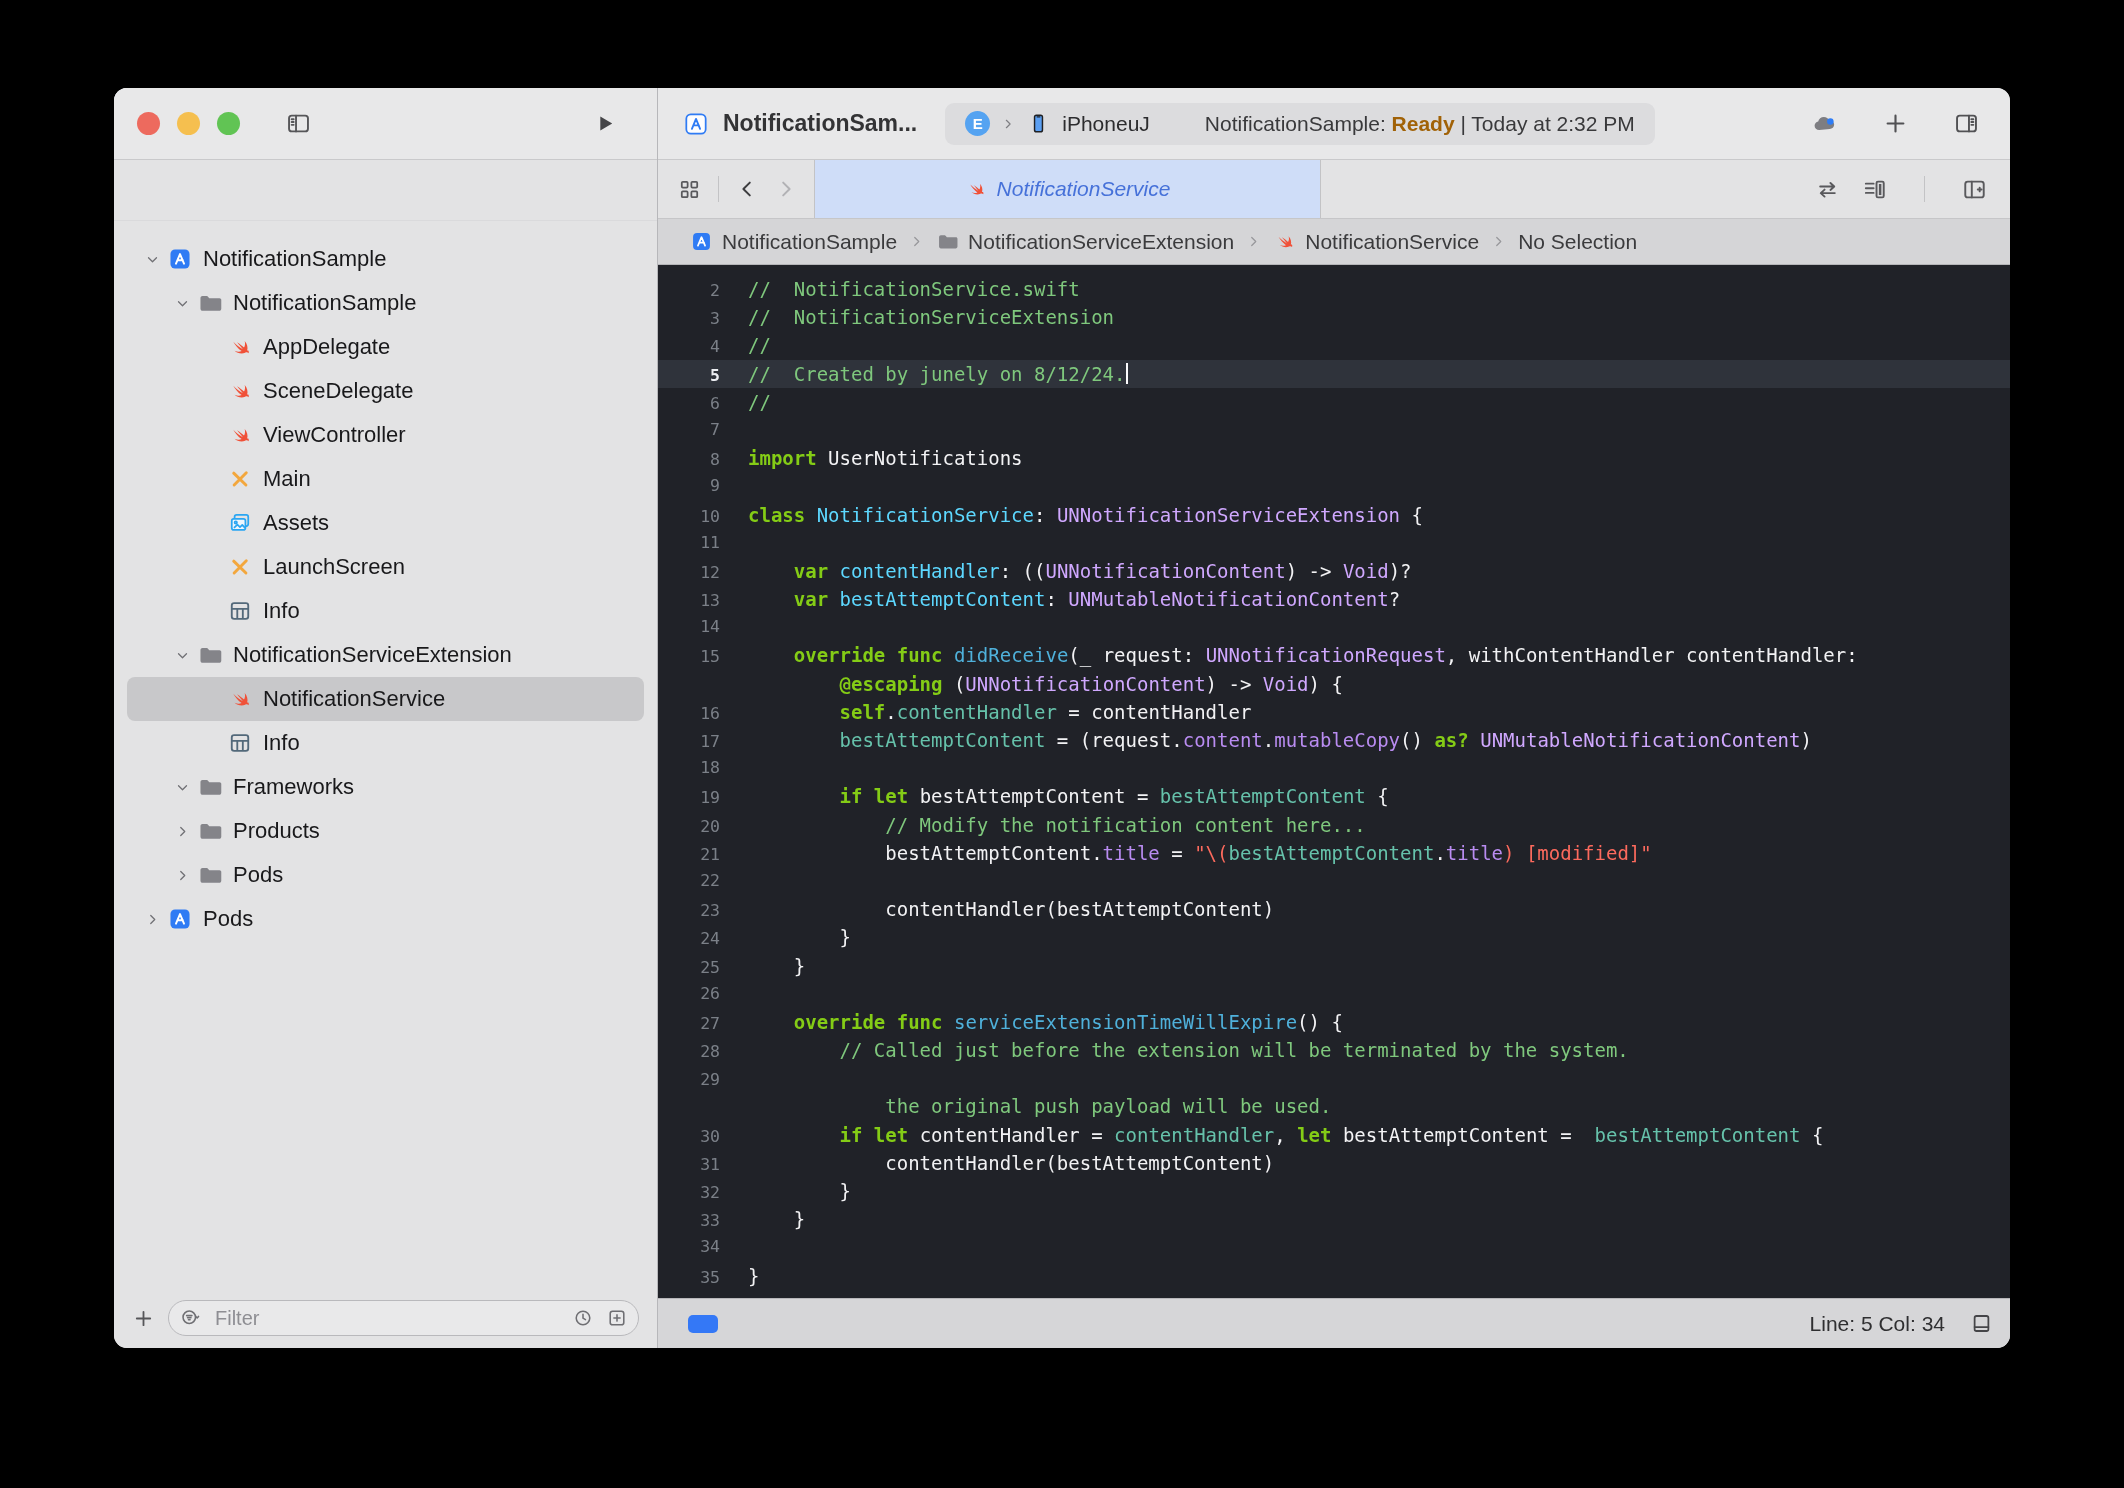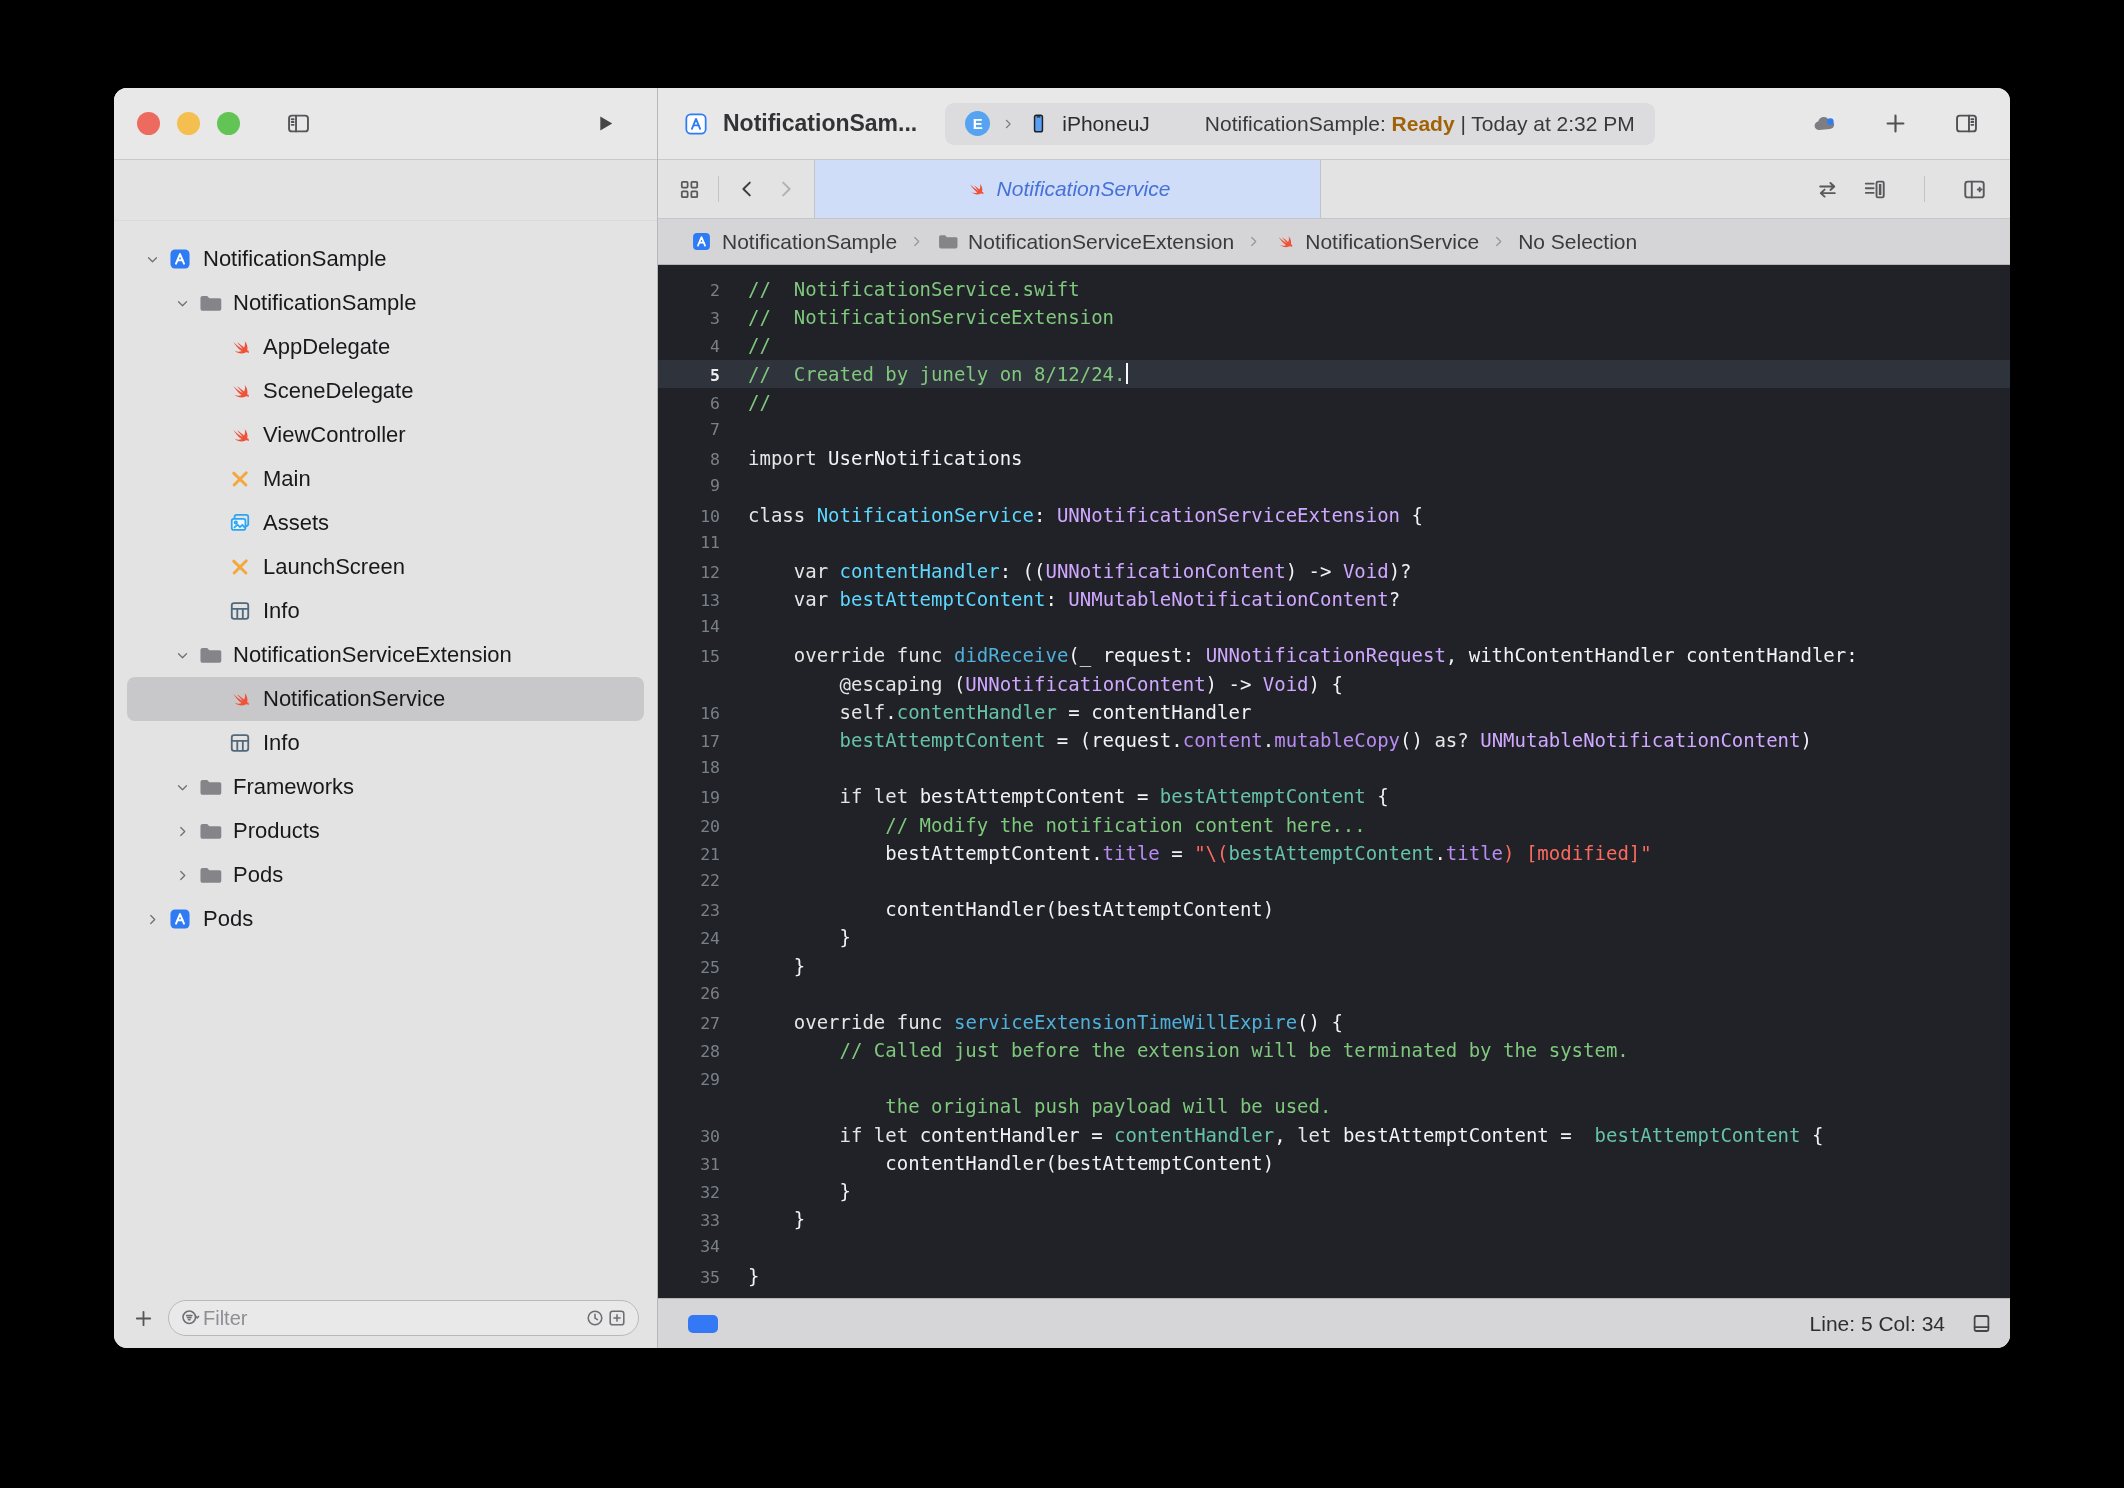--- a/index.html
+++ b/index.html
@@ -26,21 +26,21 @@
   .tree-row{height:44px;display:flex;align-items:center;margin:0 13px;border-radius:8px;
             font-size:22px;color:#19191b;box-sizing:border-box;}
   .tree-row.selected{background:#c8c8ca;}
   .disc{width:30px;display:flex;justify-content:center;align-items:center;color:#707074;font-size:15px;}
   .disc.open svg{transform:rotate(90deg);}
   .tree-icon{font-size:26px;margin-right:10px;}
   .tree-label{white-space:nowrap;overflow:hidden;text-overflow:ellipsis;}
   .filter-bar{height:60px;display:flex;align-items:center;padding:0 18px;gap:13px;}
   .add-btn{font-size:23px;color:#565659;}
   .filter-field{flex:1;height:36px;border:1.5px solid #b9b9bc;border-radius:18px;background:#e9e9ea;
-                display:flex;align-items:center;padding:0 10px;gap:0;box-sizing:border-box;}
+                display:flex;align-items:center;padding:0 10px;gap:12px;box-sizing:border-box;}
   .filter-icon{font-size:22px;color:#6f6f73;}
   .filter-input{flex:1;min-width:0;border:none;background:transparent;font-size:20px;color:#333;outline:none;
                 font-family:"Liberation Sans",sans-serif;}
   .filter-input::placeholder{color:#8e8e93;}
   
   .main{flex:1;display:flex;flex-direction:column;min-width:0;}
   .e-toolbar{height:72px;display:flex;align-items:center;background:#e8e8e9;
              border-bottom:1px solid #c9c9cb;box-sizing:border-box;padding:0 30px 0 24px;}
   .app-badge{font-size:28px;}
   .win-title{font-size:23px;font-weight:700;color:#333335;margin-left:13px;white-space:nowrap;}
@@ -73,21 +73,21 @@
   .crumb .icon{font-size:23px;}
   .crumb-sep{color:#97979b;font-size:15px;margin:0 12px;display:inline-flex;}
   
   .code{flex:1;background:#202228;overflow:hidden;padding-top:10px;
         font-family:"DejaVu Sans Mono",monospace;}
   .code-row{display:flex;align-items:baseline;height:28.2px;line-height:28.2px;white-space:pre;}
   .code-row.hl{background:#2f333b;}
   .ln{width:62px;text-align:right;font-size:16.5px;color:#7b8088;flex:0 0 auto;}
   .code-row.hl .ln{color:#eceef2;font-weight:700;}
   .ct{padding-left:28px;font-size:19px;color:#f2f2f4;}
-  .tk-p{color:#f2f2f4;}.tk-c{color:#7fc87d;}.tk-k{color:#e5e5e5;font-weight:400;}
+  .tk-p{color:#f2f2f4;}.tk-c{color:#7fc87d;}.tk-k{color:#84cc16;font-weight:700;}
   .tk-t{color:#d0a8ff;}.tk-d{color:#5dd8ff;}.tk-f{color:#4fb1db;}.tk-v{color:#66c2ab;}
   .tk-m{color:#b98cf1;}.tk-s{color:#fc6a5d;}
   .caret{display:inline-block;width:2.5px;height:21px;background:#fbfbfd;transform:translateY(3px);}
   .status-strip{height:50px;background:#d6d6d8;border-top:1px solid #b7b7ba;display:flex;
                 align-items:center;box-sizing:border-box;padding:0 16px 0 30px;}
   .blue-chip{width:30px;height:18px;border-radius:5px;background:#3478f6;}
   .pos{margin-left:auto;font-size:21px;color:#2f2f31;margin-right:24px;white-space:nowrap;}
   .page-icon{font-size:25px;color:#454548;}
 </style>
 </head>

